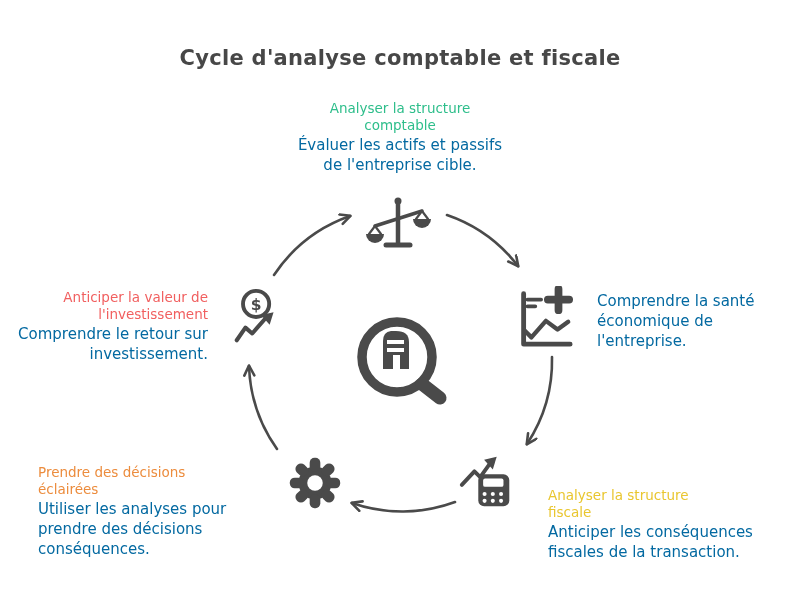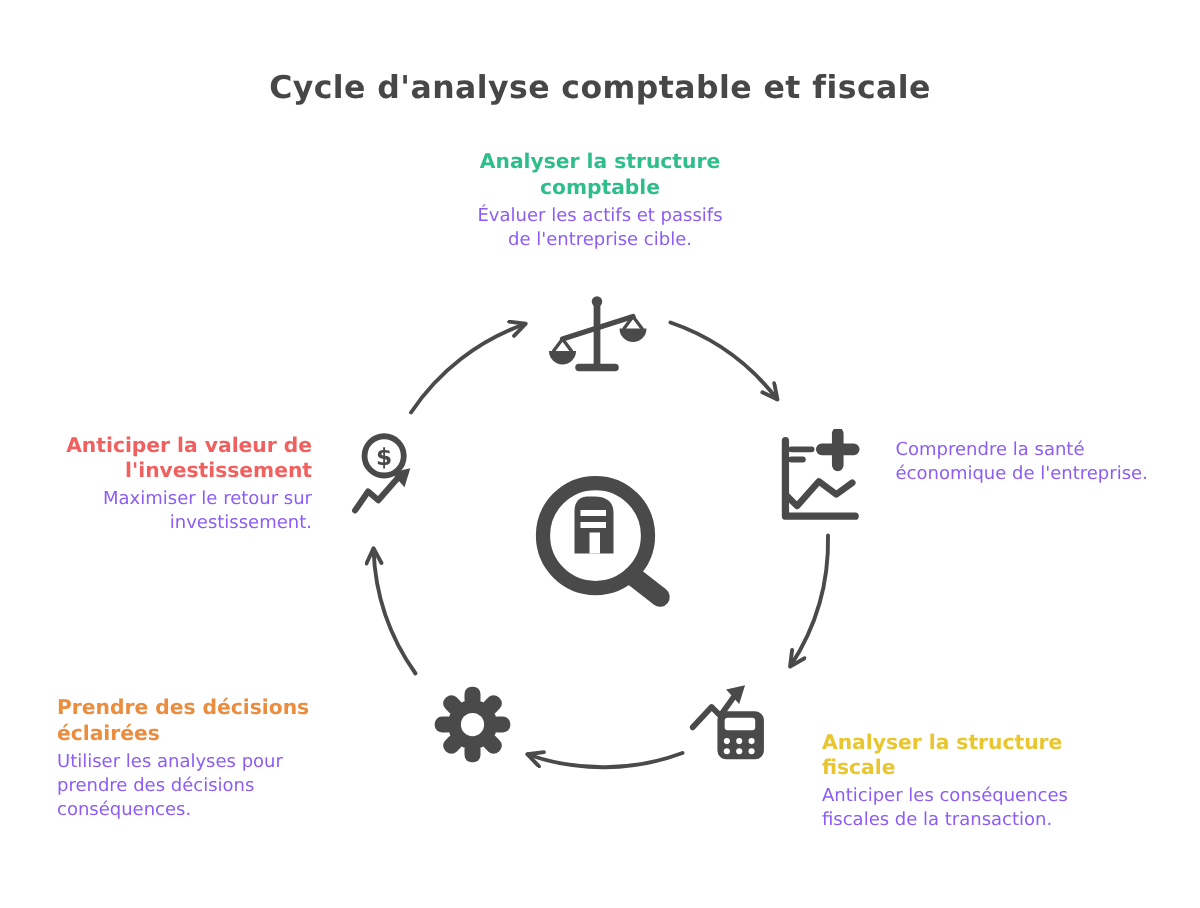--- a/index.html
+++ b/index.html
@@ -5,23 +5,23 @@
   html,body { margin:0; padding:0; background:#ffffff; }
   body { width:800px; height:605px; overflow:hidden;
          font-family:"DejaVu Sans","Liberation Sans",sans-serif; }
   .canvas { position:relative; width:800px; height:605px; background:#ffffff; }
 
   .title { position:absolute; top:46px; left:0; width:100%; margin:0;
            text-align:center; font-size:21px; font-weight:bold;
            color:#474747; letter-spacing:0.3px; }
 
   .step { position:absolute; }
-  .step-heading { font-weight:bold; font-size:13.5px; line-height:1.26;
+  .step-heading { font-weight:normal; font-size:13.5px; line-height:1.26;
                   white-space:pre-line; }
-  .step-body { font-size:12px; line-height:1.32; color:#8b5cf6;
+  .step-body { font-size:15px; line-height:1.32; color:#0369a1;
                white-space:pre-line; margin-top:2px; }
 
   .step-top          { left:280px; top:100px; width:240px; text-align:center; }
   .step-right        { left:597px; top:290px; width:195px; text-align:left; }
   .step-bottom-right { left:548px; top:487px; width:215px; text-align:left; }
   .step-bottom-left  { left:38px;  top:464px; width:217px; text-align:left; }
   .step-left         { left:16px;  top:289px; width:192px; text-align:right; }
 
   .arrows { position:absolute; left:0; top:0; }
   .icon-svg { position:absolute; }
@@ -62,21 +62,21 @@
     <div class="step-heading" style="color: rgb(236, 140, 61);">Prendre des décisions
 éclairées</div>
     <div class="step-body">Utiliser les analyses pour
 prendre des décisions
 conséquences.</div>
   </div>
 
   <div class="step step-left">
     <div class="step-heading" style="color: rgb(241, 95, 95);">Anticiper la valeur de
 l'investissement</div>
-    <div class="step-body">Maximiser le retour sur
+    <div class="step-body">Comprendre le retour sur
 investissement.</div>
   </div>
 
   <svg class="arrows" width="800" height="605" viewBox="0 0 800 605">
     <defs>
       <marker id="ah" markerUnits="userSpaceOnUse" markerWidth="18" markerHeight="16" refX="11.5" refY="6" orient="auto">
         <path d="M2,1 L12,6 L2,11" fill="none" stroke="#4a4a4a" stroke-width="2.6" stroke-linecap="round" stroke-linejoin="round"></path>
       </marker>
     </defs>
     <g fill="none" stroke="#4a4a4a" stroke-width="2.6" stroke-linecap="round">

